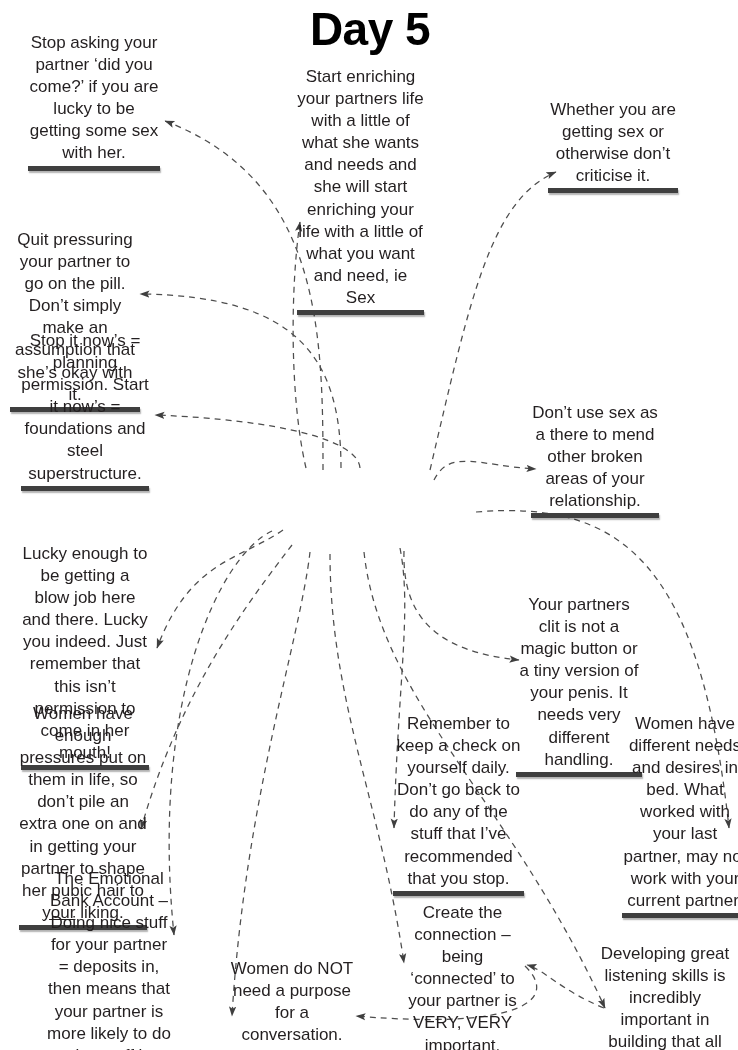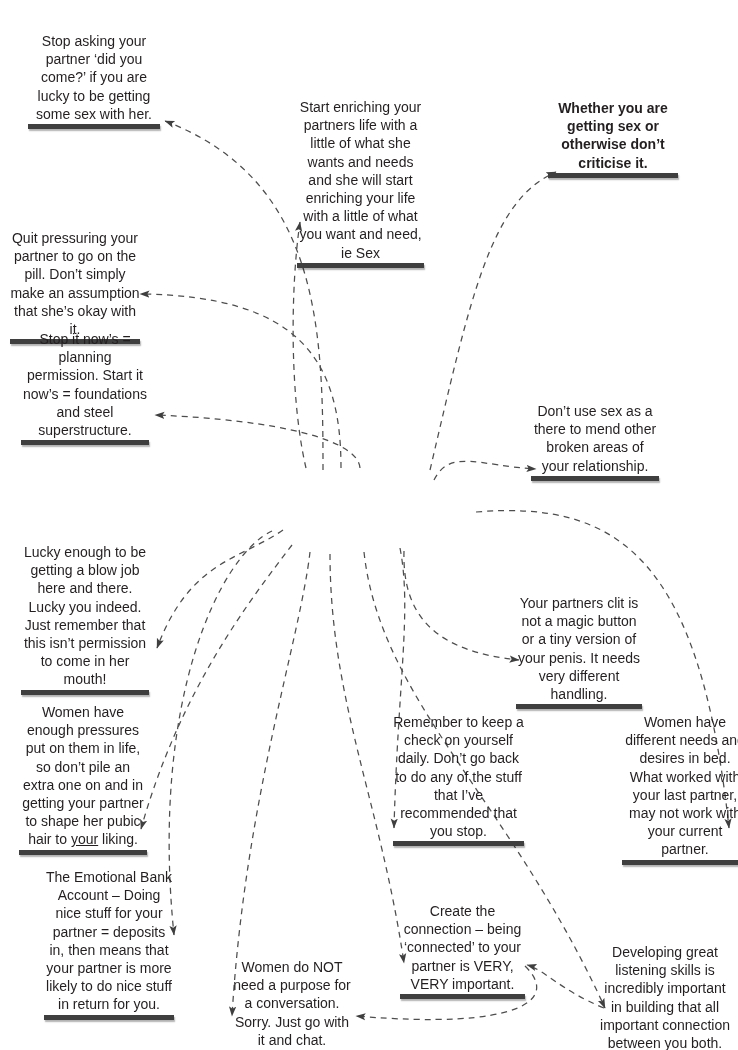--- a/index.html
+++ b/index.html
@@ -29,21 +29,21 @@
     font-weight:bold;
     letter-spacing:-0.5px;
     line-height:1.0;
     color:#000000;
   }
   
   .node{
     position:absolute;
   }
   .node .txt{
-    font-size:14px;
+    font-size:17px;
     line-height:1.30;
     text-align:center;
     color:#231f20;
   }
   .node .bar{
     height:5px;
     background:#3f3f3f;
     box-shadow:1px 2px 1.5px rgba(0,0,0,0.30);
     margin-top:1px;
   }
@@ -95,32 +95,33 @@
       <path d="M272,531 C220,555 150,700 174,935"></path>
       <path d="M310,552 C300,640 245,800 232,1016"></path>
       <path d="M330,554 C330,700 380,800 404,963"></path>
       <path d="M364,552 C380,700 510,800 605,1008"></path>
 
       <path d="M525,966 C560,1000 520,1030 356,1016"></path>
       <path d="M604,1008 C560,990 545,970 527,965"></path>
     </g>
   </svg>
 
+  <div class="title">Day 5</div>
 
 
   <div id="nodes">
       <div class="node" style="left: 28px; top: 32px; width: 132px;">
         <div class="txt">Stop asking your partner ‘did you come?’ if you are lucky to be getting some sex with her.</div>
         <div class="bar" style="width: 132px;"></div>
       </div>
-      <div class="node" style="left: 297px; top: 66px; width: 127px; margin-top: 32px;">
+      <div class="node" style="left: 297px; top: 66px; width: 127px;">
         <div class="txt">Start enriching your partners life with a little of what she wants and needs and she will start enriching your life with a little of what you want and need, ie Sex</div>
         <div class="bar" style="width: 127px;"></div>
       </div>
-      <div class="node" style="left: 548px; top: 99px; width: 130px; font-weight: bold;">
+      <div class="node" style="left: 548px; top: 99px; width: 130px;">
         <div class="txt">Whether you are getting sex or otherwise don’t criticise it.</div>
         <div class="bar" style="width: 130px;"></div>
       </div>
       <div class="node" style="left: 10px; top: 192px; width: 130px; margin-top: 37px;">
         <div class="txt">Quit pressuring your partner to go on the pill. Don’t simply make an assumption that she’s okay with it.</div>
         <div class="bar" style="width: 130px;"></div>
       </div>
       <div class="node" style="left: 21px; top: 330px; width: 128px;">
         <div class="txt">Stop it now’s = planning permission. Start it now’s = foundations and steel superstructure.</div>
         <div class="bar" style="width: 128px;"></div>

